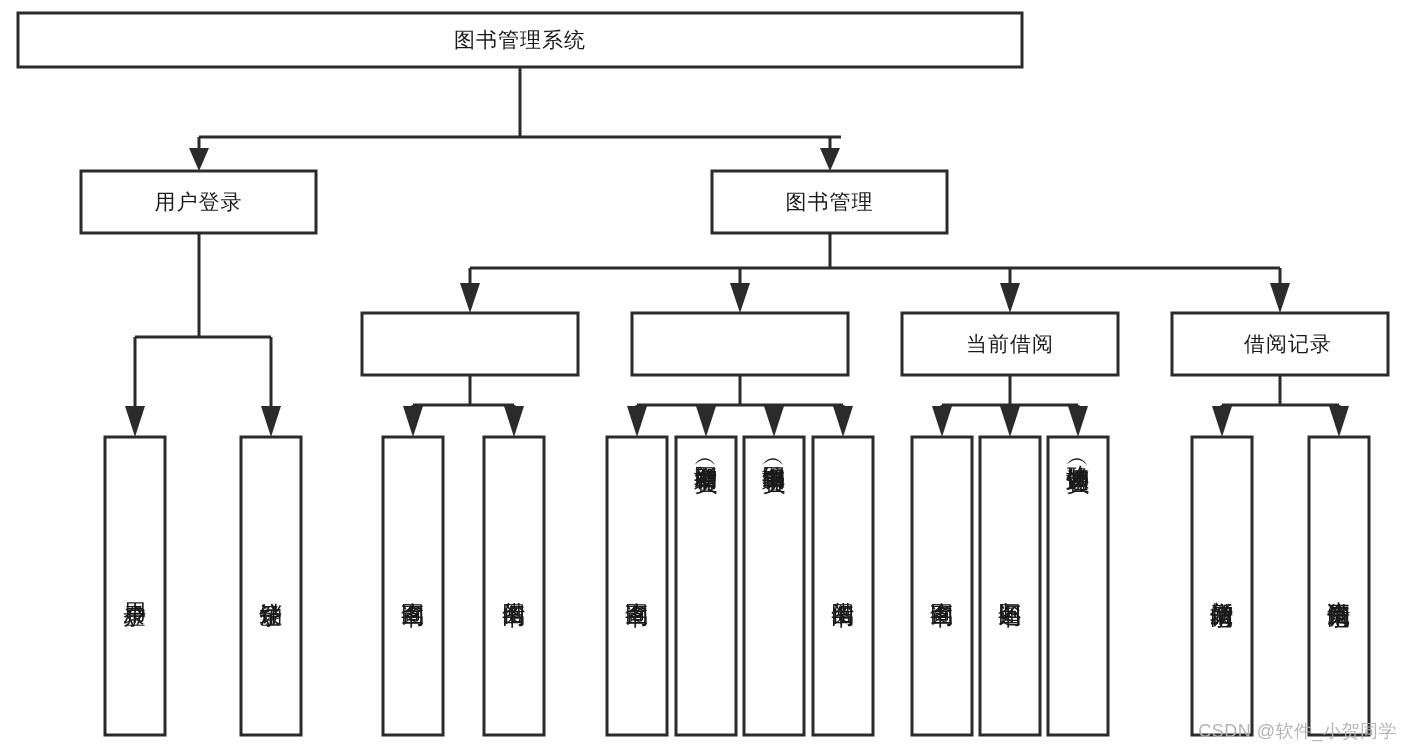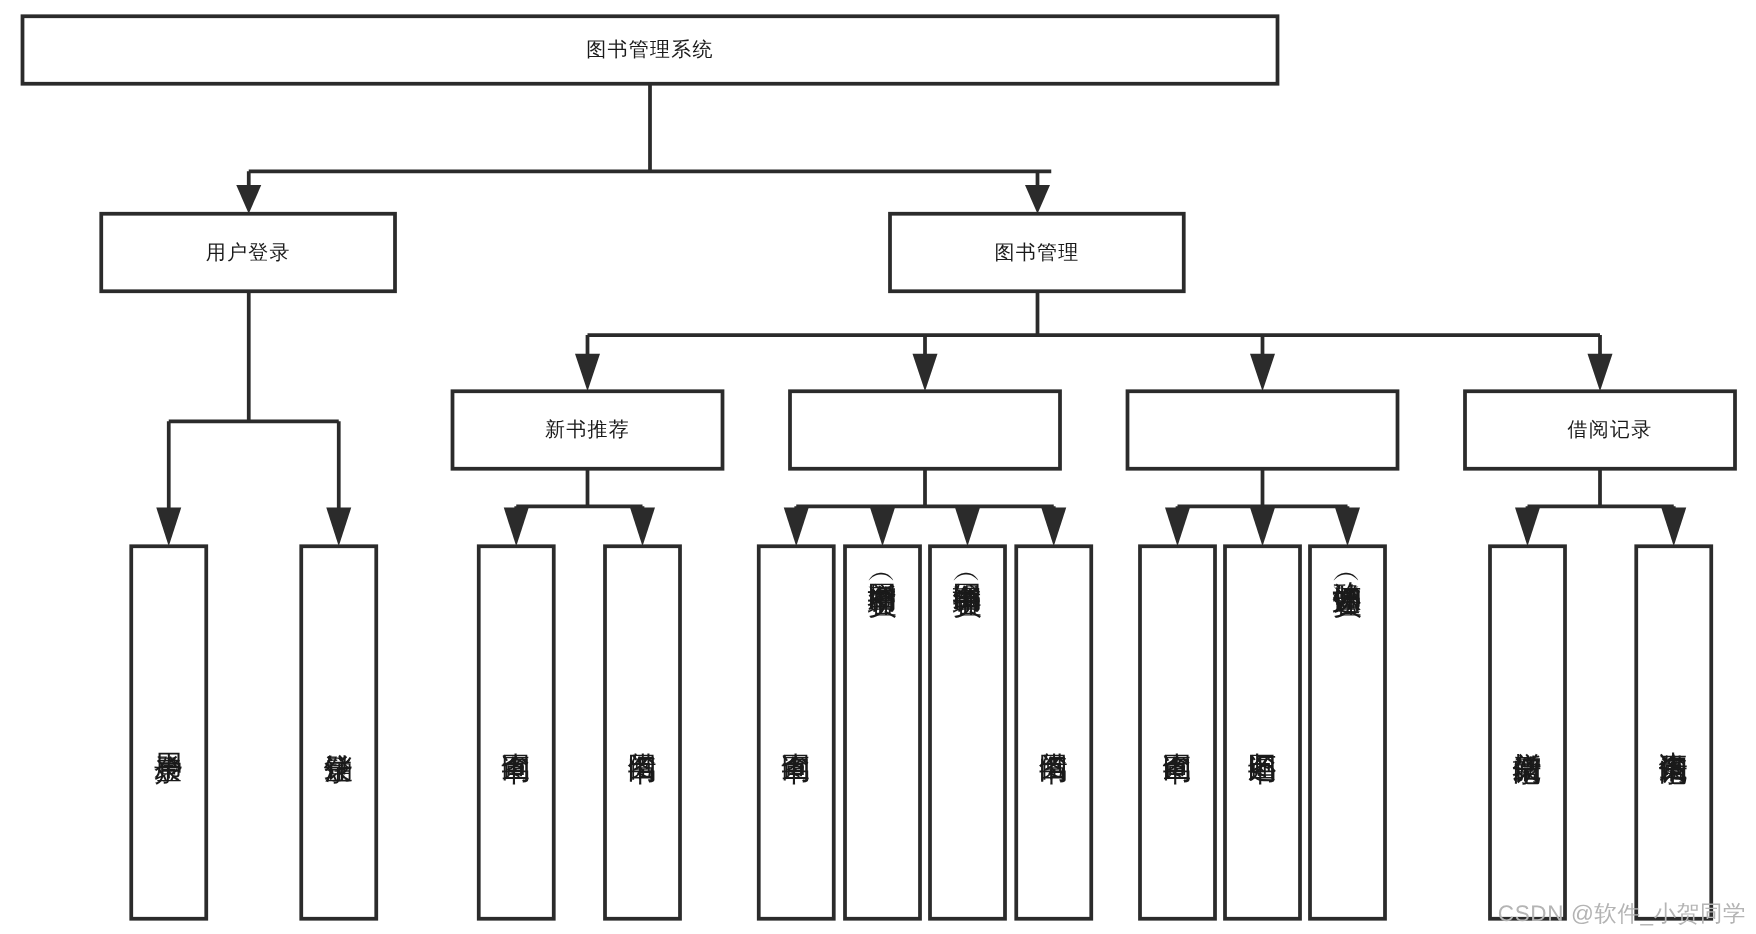--- a/index.html
+++ b/index.html
@@ -66,21 +66,21 @@
   .hlabel-wrap {
     position: absolute;
     display: flex;
     align-items: center;
     justify-content: center;
     box-sizing: border-box;
     pointer-events: none;
   }
   .hlabel-text {
     font-family: Liberation Serif, serif;
-    font-size: 16px;
+    font-size: 21px;
     color: #1a1a1a;
     letter-spacing: 1px;
     white-space: nowrap;
   }
   #watermark {
     position: absolute;
     right: 8px;
     bottom: 4px;
     font-family: "Liberation Sans", "DejaVu Sans", sans-serif;
     font-size: 18px;
@@ -204,25 +204,25 @@
   </div>
 
   <div class="hlabel-wrap" style="left:81px; top:171px; width:235px; height:62px;">
     <span class="hlabel-text">用户登录</span>
   </div>
 
   <div class="hlabel-wrap" style="left:712px; top:171px; width:235px; height:62px;justify-content:center;">
     <span class="hlabel-text">图书管理</span>
   </div>
 
-  <div class="hlabel-wrap" style="left:362px; top:313px; width:216px; height:62px;">
-    <span class="hlabel-text">新书推荐</span>
-  </div>
-
-
+
+
+  <div class="hlabel-wrap" style="left:902px; top:313px; width:216px; height:62px;">
+    <span class="hlabel-text">当前借阅</span>
+  </div>
 
   <div class="hlabel-wrap" style="left:1172px; top:313px; width:232px; height:62px;">
     <span class="hlabel-text">借阅记录</span>
   </div>
 
   <div class="vlabel-wrap" style="left:105px; top:437px; width:60px; height:298px;">
     <span class="vlabel-text">用户登录</span>
   </div>
 
   <div class="vlabel-wrap" style="left:241px; top:437px; width:60px; height:298px;">

